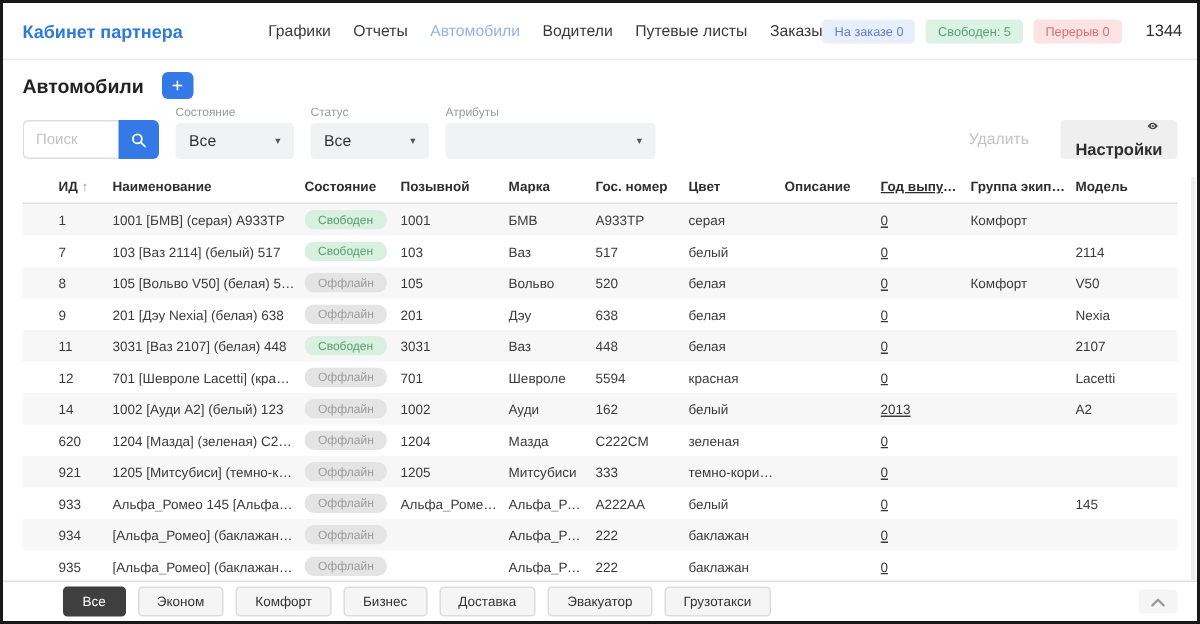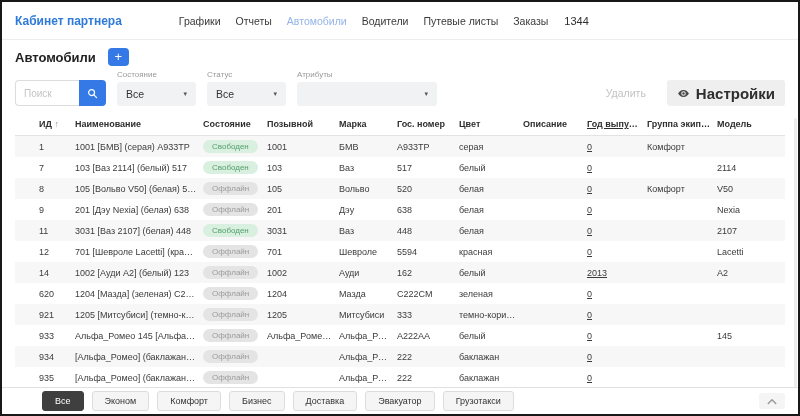--- a/index.html
+++ b/index.html
@@ -40,22 +40,22 @@
   .filter-label { font-size:8px; color:#9a9a9a; margin-bottom:3px; }
   .select { height:24px; background:#f1f2f3; border-radius:3px; display:flex; align-items:center;
             justify-content:space-between; padding:0 9px; font-size:10.5px; color:#333; cursor:pointer; }
   .filter.sm .select { width:79px; }
   .filter.lg .select { width:140px; }
   .sel-caret { color:#555; font-size:7px; margin-left:6px; }
   .spacer { flex:1; }
   .delete-btn { background:none; border:none; color:#c3c3c3; font-size:10.5px;
                 padding:6px 10px; height:26px; cursor:default; }
   .settings-btn { background:#efefef; border:none; border-radius:3px; height:26px; padding:0 10px;
-                  display:flex; align-items:center; gap:6px; font-size:15px; font-weight:600;
-                  color:#2e2e2e; cursor:pointer; }
+                  display:flex; align-items:flex-end; gap:6px; font-size:11px; font-weight:600;
+                  color:#2e2e2e; cursor:pointer;flex-direction:column; }
 
   
   .thead { display:flex; margin-top:8px; padding:5px 0 6px; border-bottom:1px solid #e3e3e3;
            font-size:9px; font-weight:700; color:#2f2f2f; }
   .cell { padding-right:6px; white-space:nowrap; overflow:hidden; text-overflow:ellipsis; }
   .c-id    { width:60px; padding-left:24px; }
   .c-name  { width:128px; }
   .c-state { width:64px; }
   .c-call  { width:72px; }
   .c-brand { width:58px; }
@@ -94,20 +94,25 @@
   <header class="topbar">
     <div class="brand">Кабинет партнера</div>
     <nav class="nav">
       <span class="nav-item" style="">Графики</span>
         <span class="nav-item" style="">Отчеты</span>
         <span class="nav-item active" style="">Автомобили</span>
         <span class="nav-item" style="">Водители</span>
         <span class="nav-item" style="">Путевые листы</span>
         <span class="nav-item" style="">Заказы</span>
     </nav>
+    <div class="badges">
+      <span class="badge blue" style=""><span>На заказе</span>&nbsp;<span>0</span></span>
+        <span class="badge green" style=""><span>Свободен:</span>&nbsp;<span>5</span></span>
+        <span class="badge red" style=""><span>Перерыв</span>&nbsp;<span>0</span></span>
+    </div>
     <div class="user-num">1344</div>
 
   </header>
 
   <main class="content">
 
     <div class="title-row">
       <span class="page-title">Автомобили</span>
       <button class="add-btn">+</button>
     </div>

